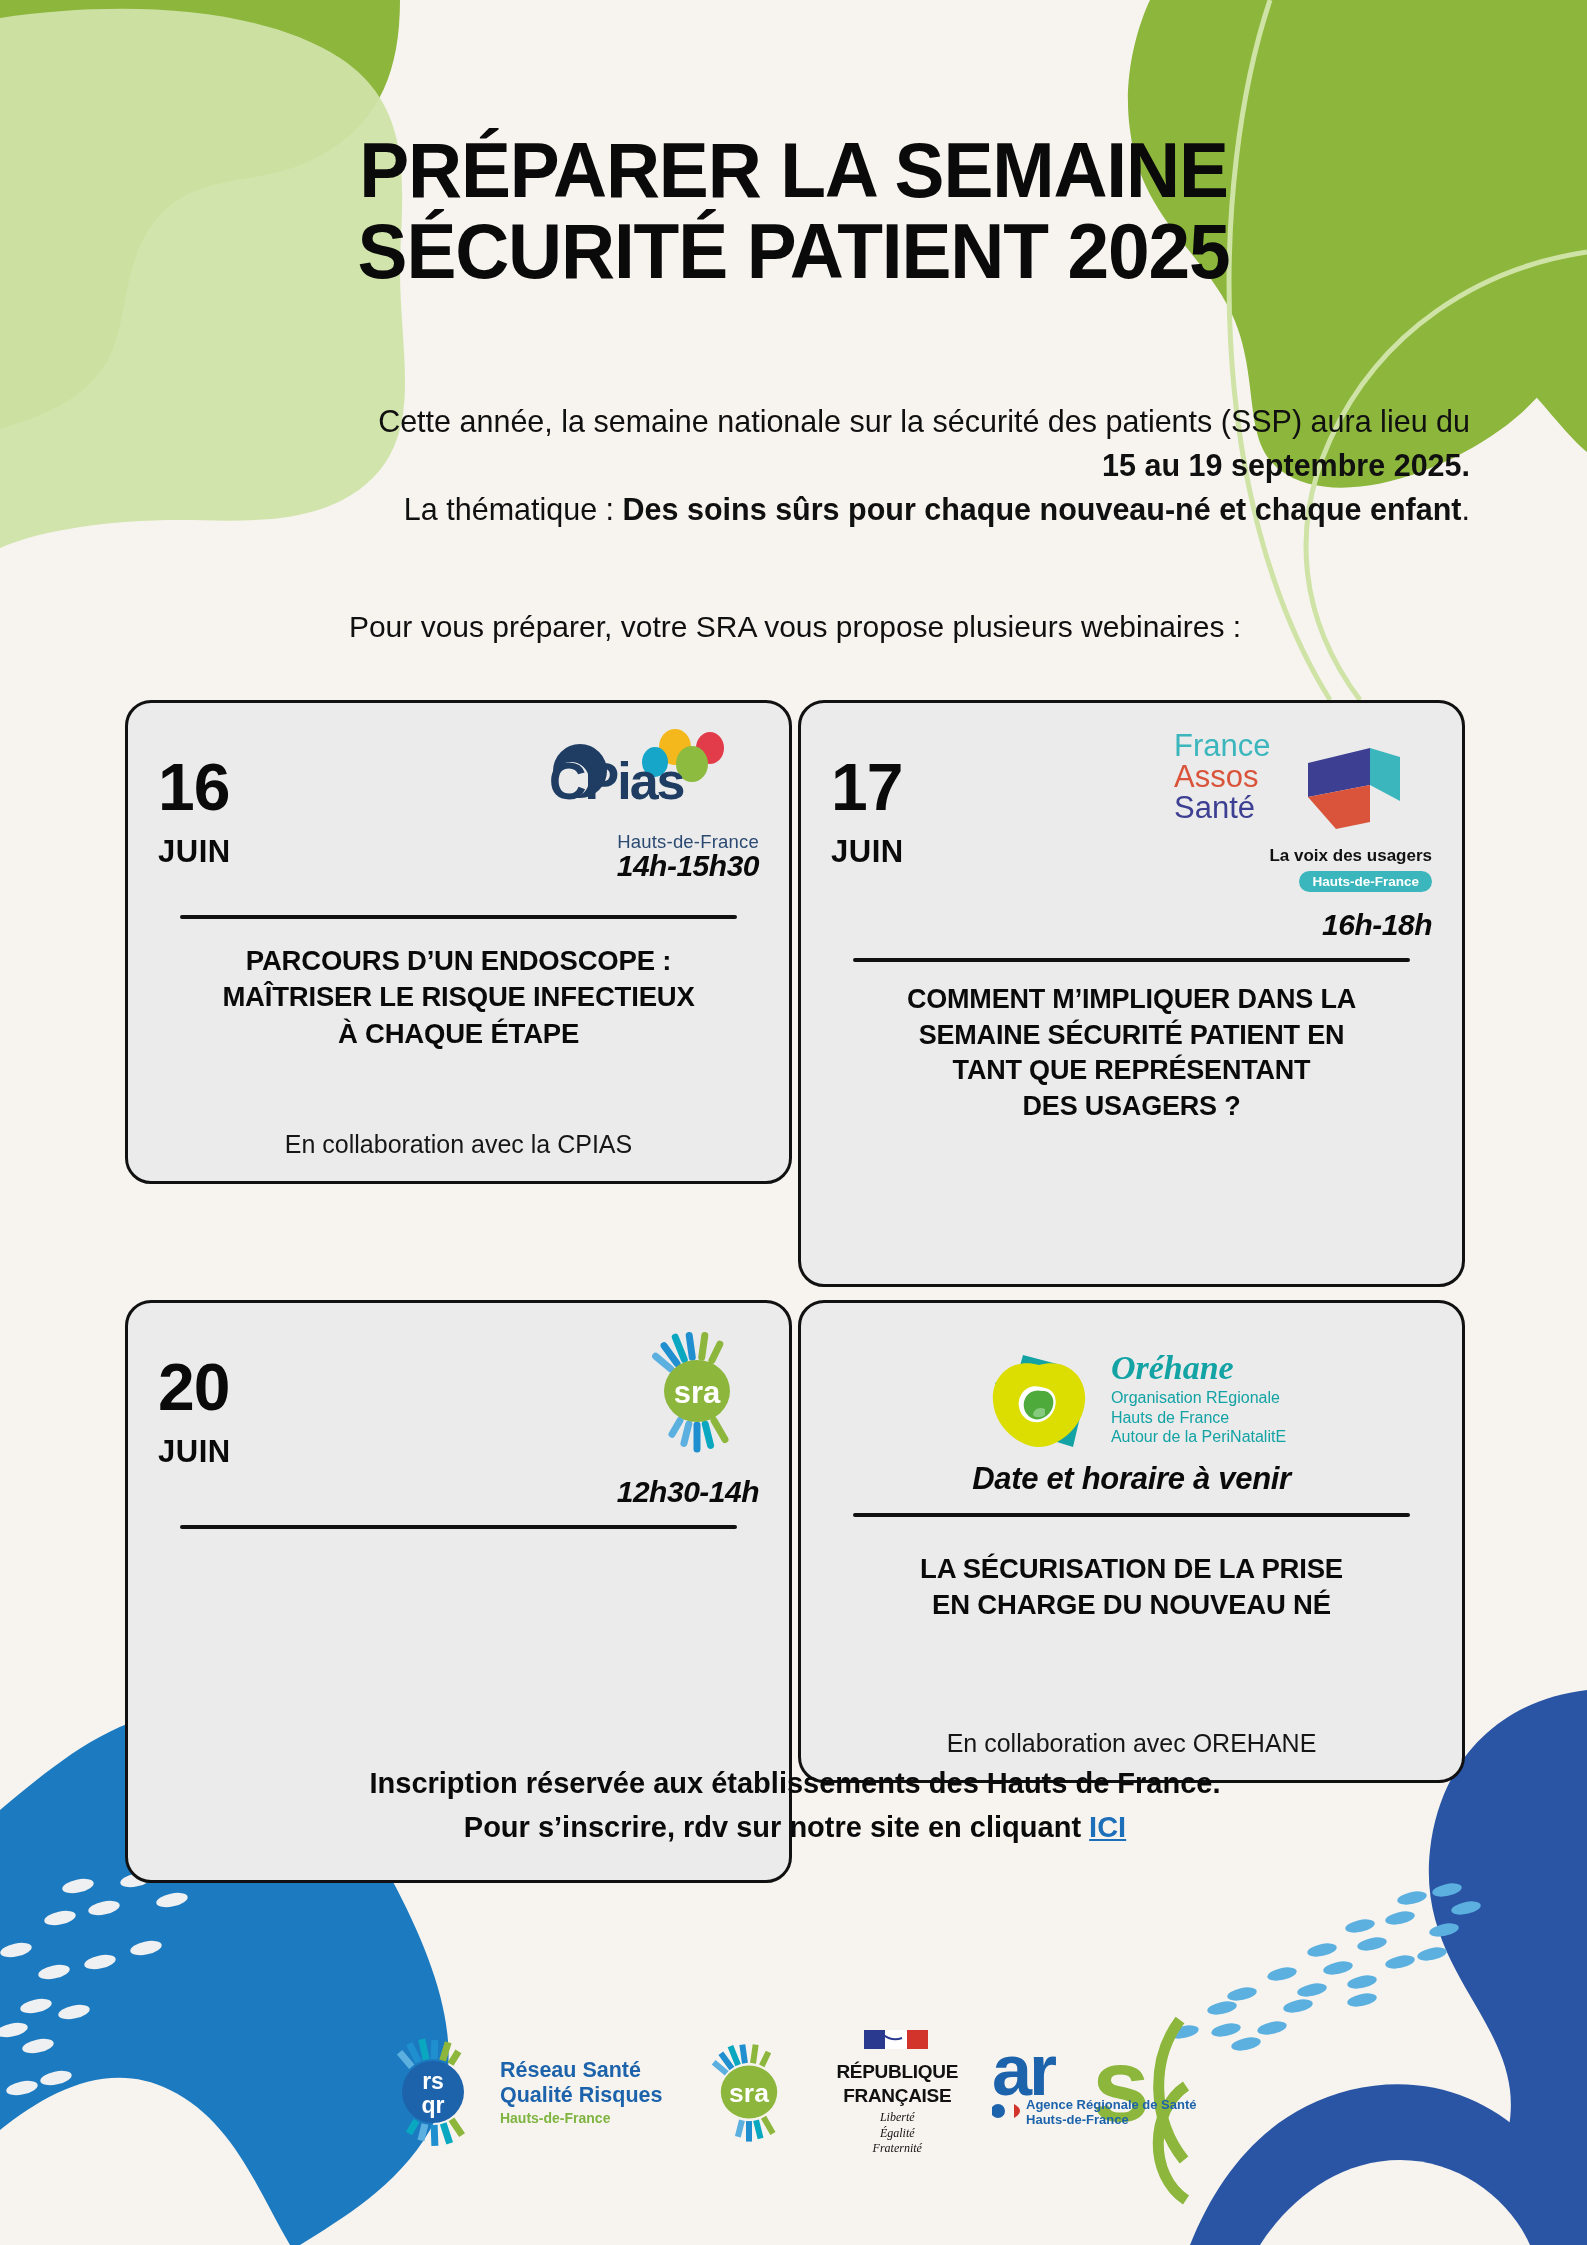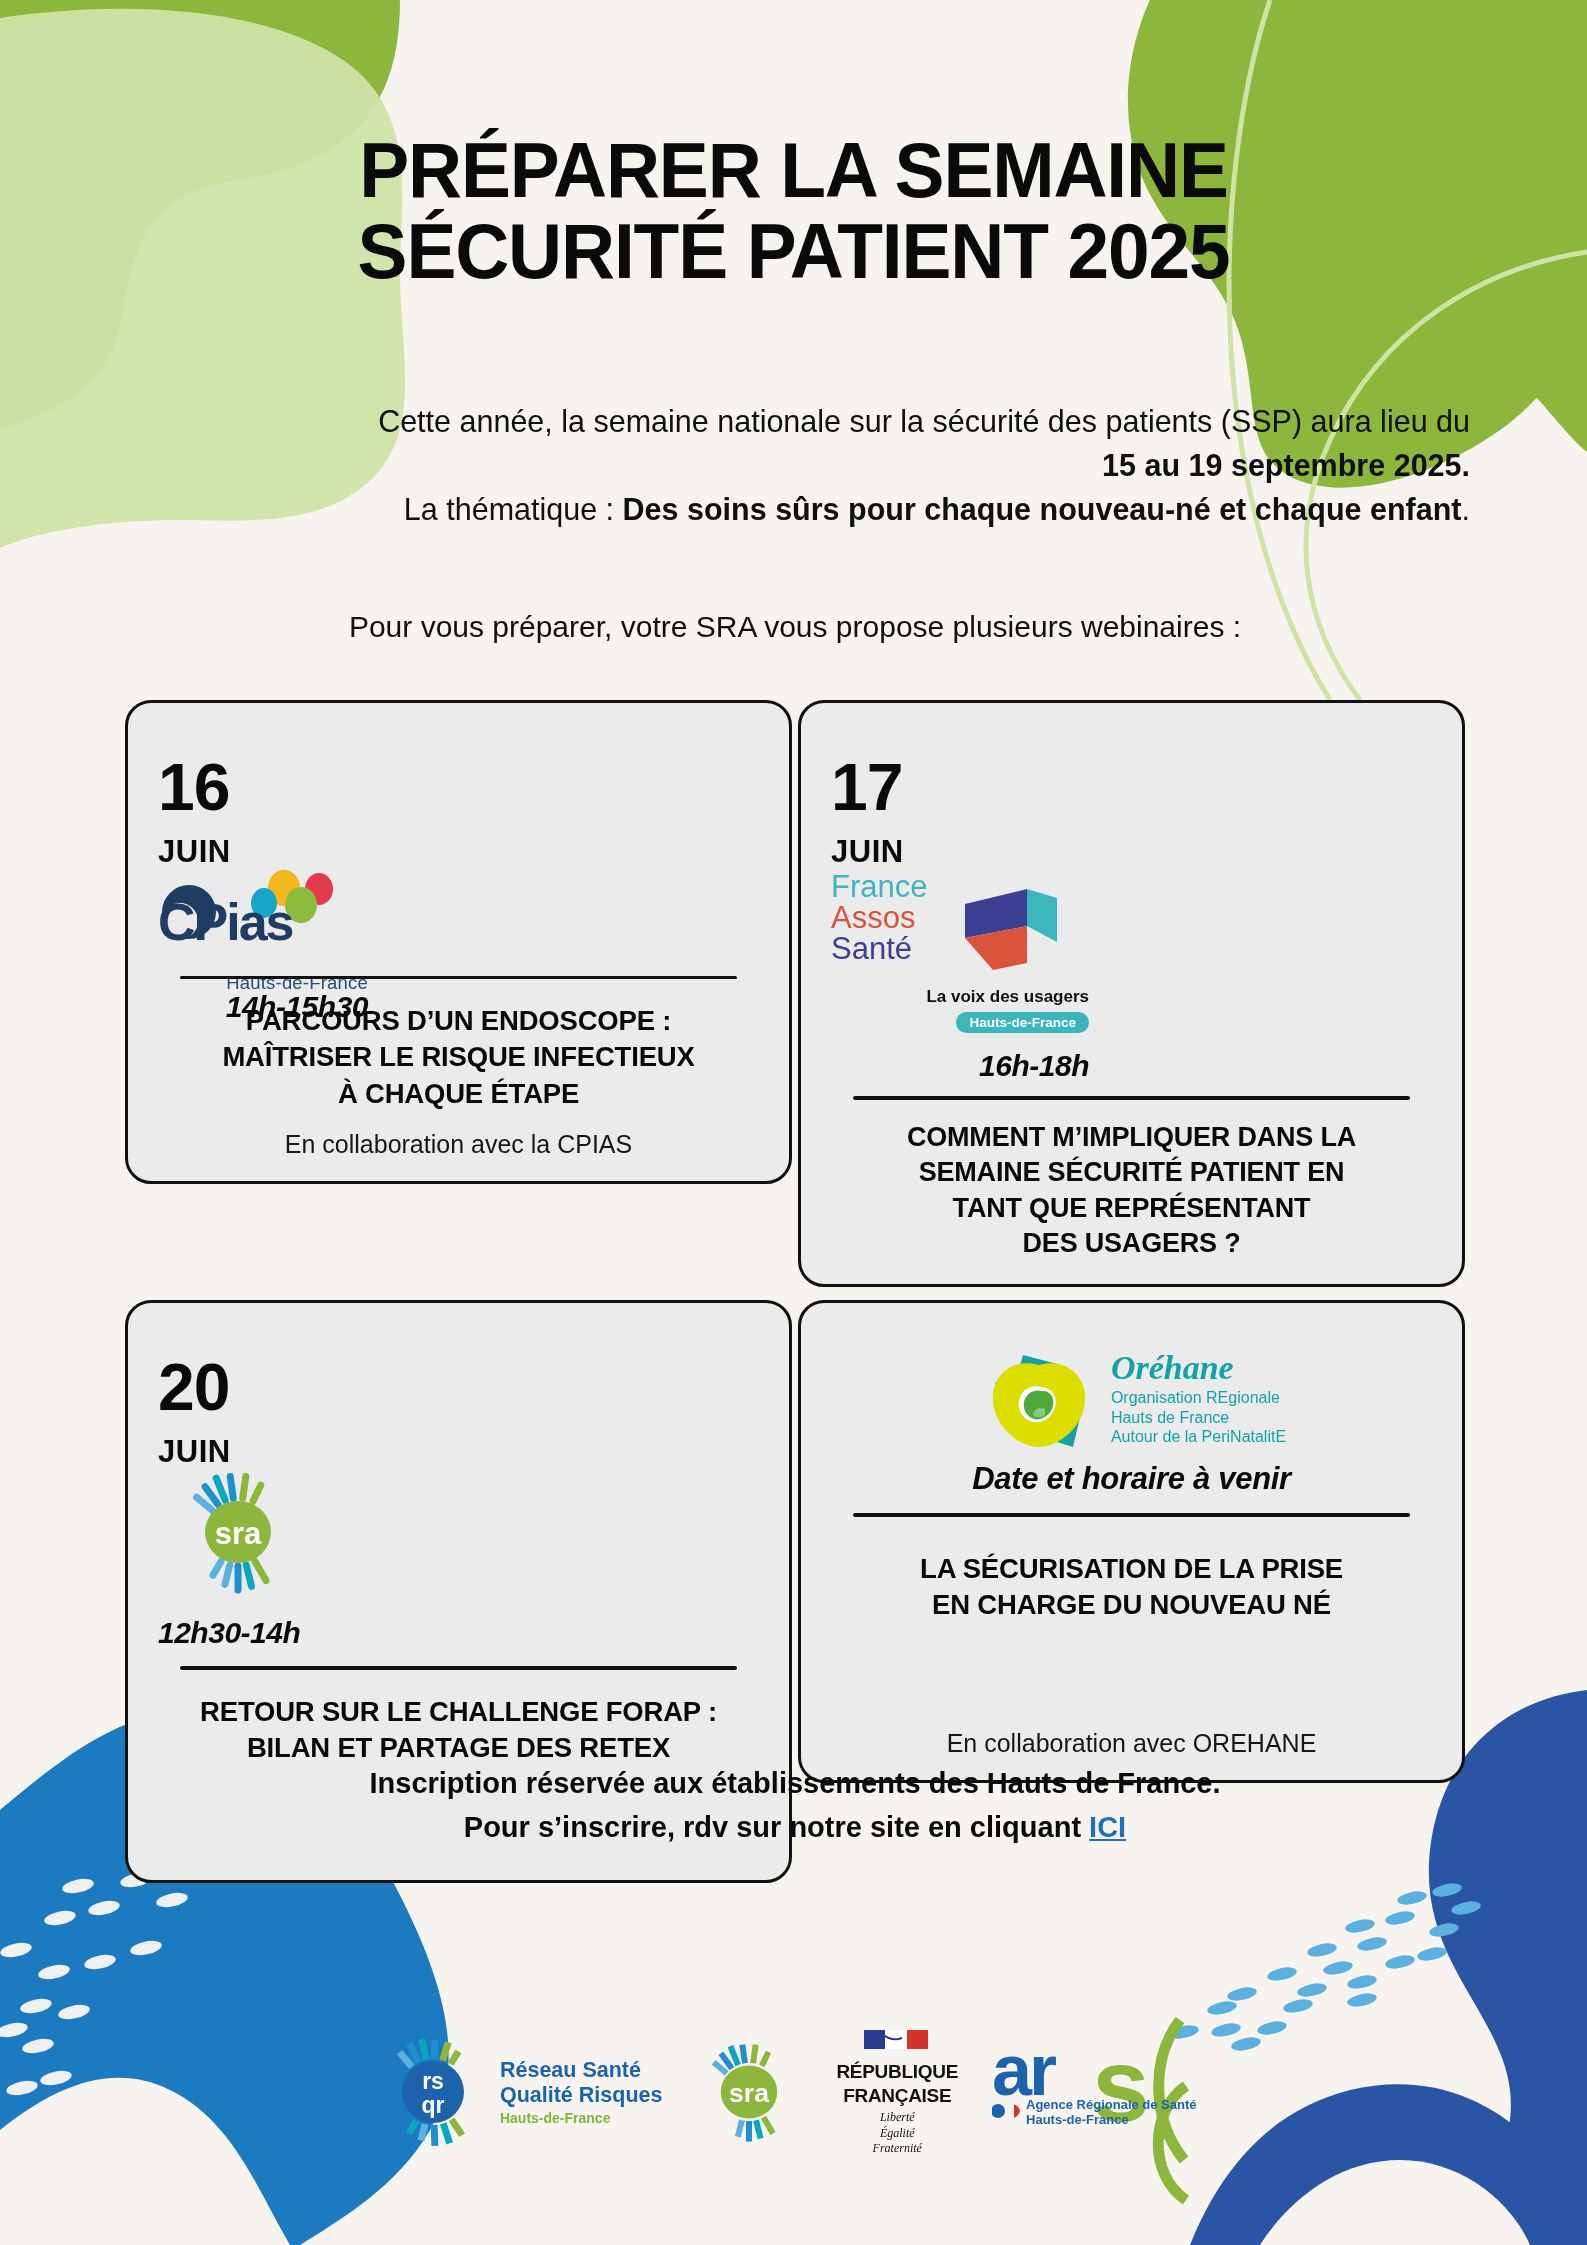--- a/index.html
+++ b/index.html
@@ -62,21 +62,20 @@
     display:flex;flex-direction:column;
   }
   .card-1{height:484px;}
   .card-2{height:587px;}
   .card-3{height:583px;}
   .card-4{height:483px;}
 
   .card-head{
     display:flex;align-items:flex-start;justify-content:space-between;
     min-height:170px;
-    flex-direction:column;
   }
   .daybox{padding-top:28px;}
   .day{
     font-size:66px;font-weight:bold;line-height:0.92;color:#0a0a0a;
     letter-spacing:-1px;
   }
   .month{
     font-size:31px;font-weight:bold;letter-spacing:0.5px;margin-top:16px;color:#0a0a0a;
   }
   .logo-col{display:flex;flex-direction:column;align-items:flex-end;}
@@ -341,24 +340,20 @@
                 <ellipse cx="62" cy="62" rx="33" ry="31" fill="#8cb63c"></ellipse>
                 <text x="62" y="74" text-anchor="middle" font-family="Liberation Sans, sans-serif" font-size="31" font-weight="bold" fill="#ffffff">sra</text>
               </g>
             </svg>
             <div class="time-row" style="margin-top:12px;">
               <div class="time">12h30-14h</div>
             </div>
           </div>
         </div>
         <div class="rule"></div>
-        <div class="card-title">
-          <div>RETOUR SUR LE CHALLENGE FORAP :</div>
-          <div>BILAN ET PARTAGE DES RETEX</div>
-        </div>
         <div class="card-sub"></div>
       </div>
 
       <div class="card card-4">
         <div style="display:flex;justify-content:center;padding-top:14px;">
           <div style="display:flex;align-items:center;gap:10px;">
             <svg width="124" height="112" viewBox="0 0 124 112">
               <path d="M46,12 L84,22 L74,58 L36,48 Z" fill="#13a3a5"></path>
               <path d="M18,40 L28,34 L26,52 Z" fill="#13a3a5"></path>
               <path d="M72,60 L104,70 L96,104 L64,94 Z" fill="#13a3a5"></path>

